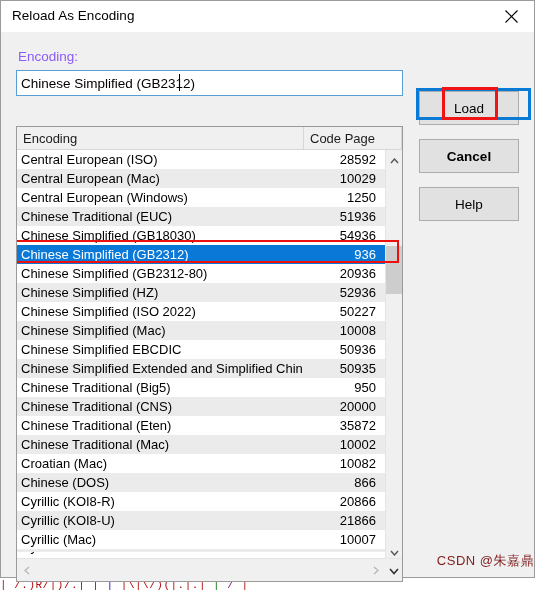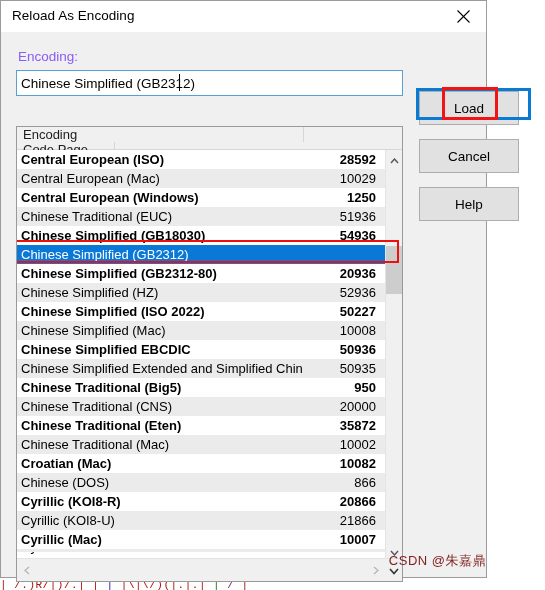--- a/index.html
+++ b/index.html
@@ -38,21 +38,21 @@
     letter-spacing: 0.5px;
   }
   #underlay .code-sliver span.g { color: #1a7a1a; }
   #underlay .code-sliver span.b { color: #1a1ab0; }
   #underlay .code-sliver span.p { color: #7a2080; }
 
   
   #dialog {
     position: absolute;
     left: 0; top: 0;
-    width: 487px;
+    width: 535px;
     height: 578px;
     background: #f0f0f0;
     border: 1px solid #9b9b9b;
     box-sizing: border-box;
     z-index: 5;
   }
 
   
   .titlebar {
     position: relative;
@@ -132,21 +132,21 @@
     font-family: "Liberation Sans", sans-serif;
     font-size: 13.5px;
     color: #000000;
     display: flex;
     align-items: center;
     justify-content: center;
     cursor: default;
     padding: 16px;
   }
   #btn-load   { left: 418px; top: 59px; }
-  #btn-cancel { left: 418px; top: 107px; }
+  #btn-cancel { left: 418px; top: 107px; font-weight: bold; }
   #btn-help   { left: 418px; top: 155px; }
 
   
   .anno-blue {
     position: absolute;
     left: 415px;
     top: 56px;
     width: 115px;
     height: 32px;
     border: 3px solid #0a7bd4;
@@ -189,21 +189,20 @@
   }
   .lv-header {
     position: absolute;
     left: 0; top: 0;
     width: 100%;
     height: 23px;
     background: #f0f0f0;
     border-bottom: 1px solid #d6d6d6;
     box-sizing: border-box;
     display: flex;
-    flex-direction: column;
   }
   .lv-header .col {
     height: 22px;
     box-sizing: border-box;
     border-right: 1px solid #d6d6d6;
     display: flex;
     align-items: center;
     font-size: 13px;
     color: #1c1c1c;
     padding-left: 6px;
@@ -220,21 +219,21 @@
     overflow: hidden;
   }
   .lv-row {
     position: relative;
     height: 19px;
     line-height: 19px;
     box-sizing: border-box;
     white-space: nowrap;
     overflow: hidden;
   }
-  .lv-row.even { background: #ffffff; font-weight: bold; }
+  .lv-row.even { background: #ffffff; }
   .lv-row.odd  { background: #ebebeb; }
   .lv-row.sel  { background: #0a78d7; }
   .lv-row .name {
     position: absolute;
     left: 4px;
     top: 0;
     width: 284px;
     overflow: hidden;
     font-size: 13px;
     color: #000000;
@@ -406,20 +405,21 @@
           <div class="lv-row odd">
             <div class="name">Chinese Traditional (EUC)</div>
             <div class="cp">51936</div>
           </div>
           <div class="lv-row even">
             <div class="name">Chinese Simplified (GB18030)</div>
             <div class="cp">54936</div>
           </div>
           <div class="lv-row odd sel">
             <div class="name">Chinese Simplified (GB2312)</div>
+            <div class="cp">936</div>
           </div>
           <div class="lv-row even">
             <div class="name">Chinese Simplified (GB2312-80)</div>
             <div class="cp">20936</div>
           </div>
           <div class="lv-row odd">
             <div class="name">Chinese Simplified (HZ)</div>
             <div class="cp">52936</div>
           </div>
           <div class="lv-row even">

